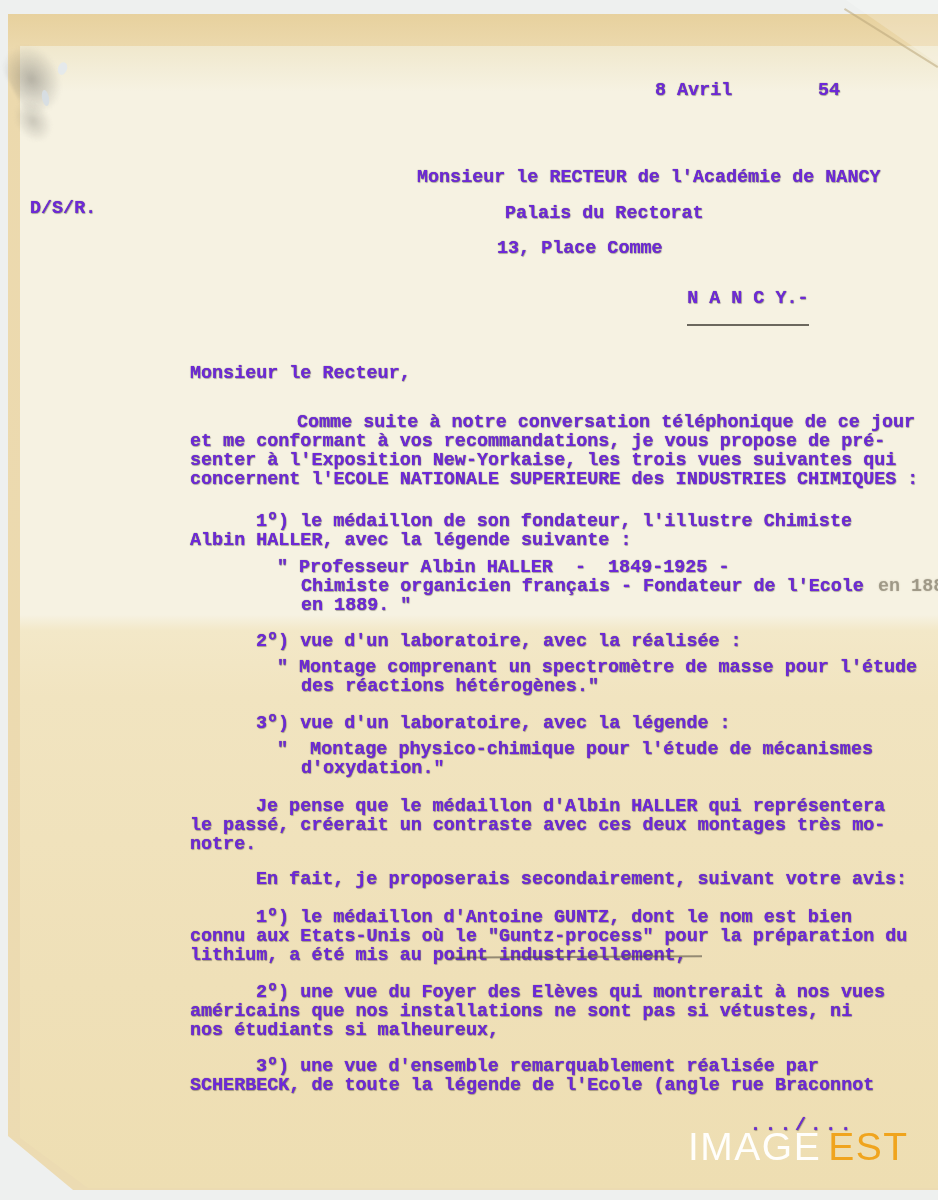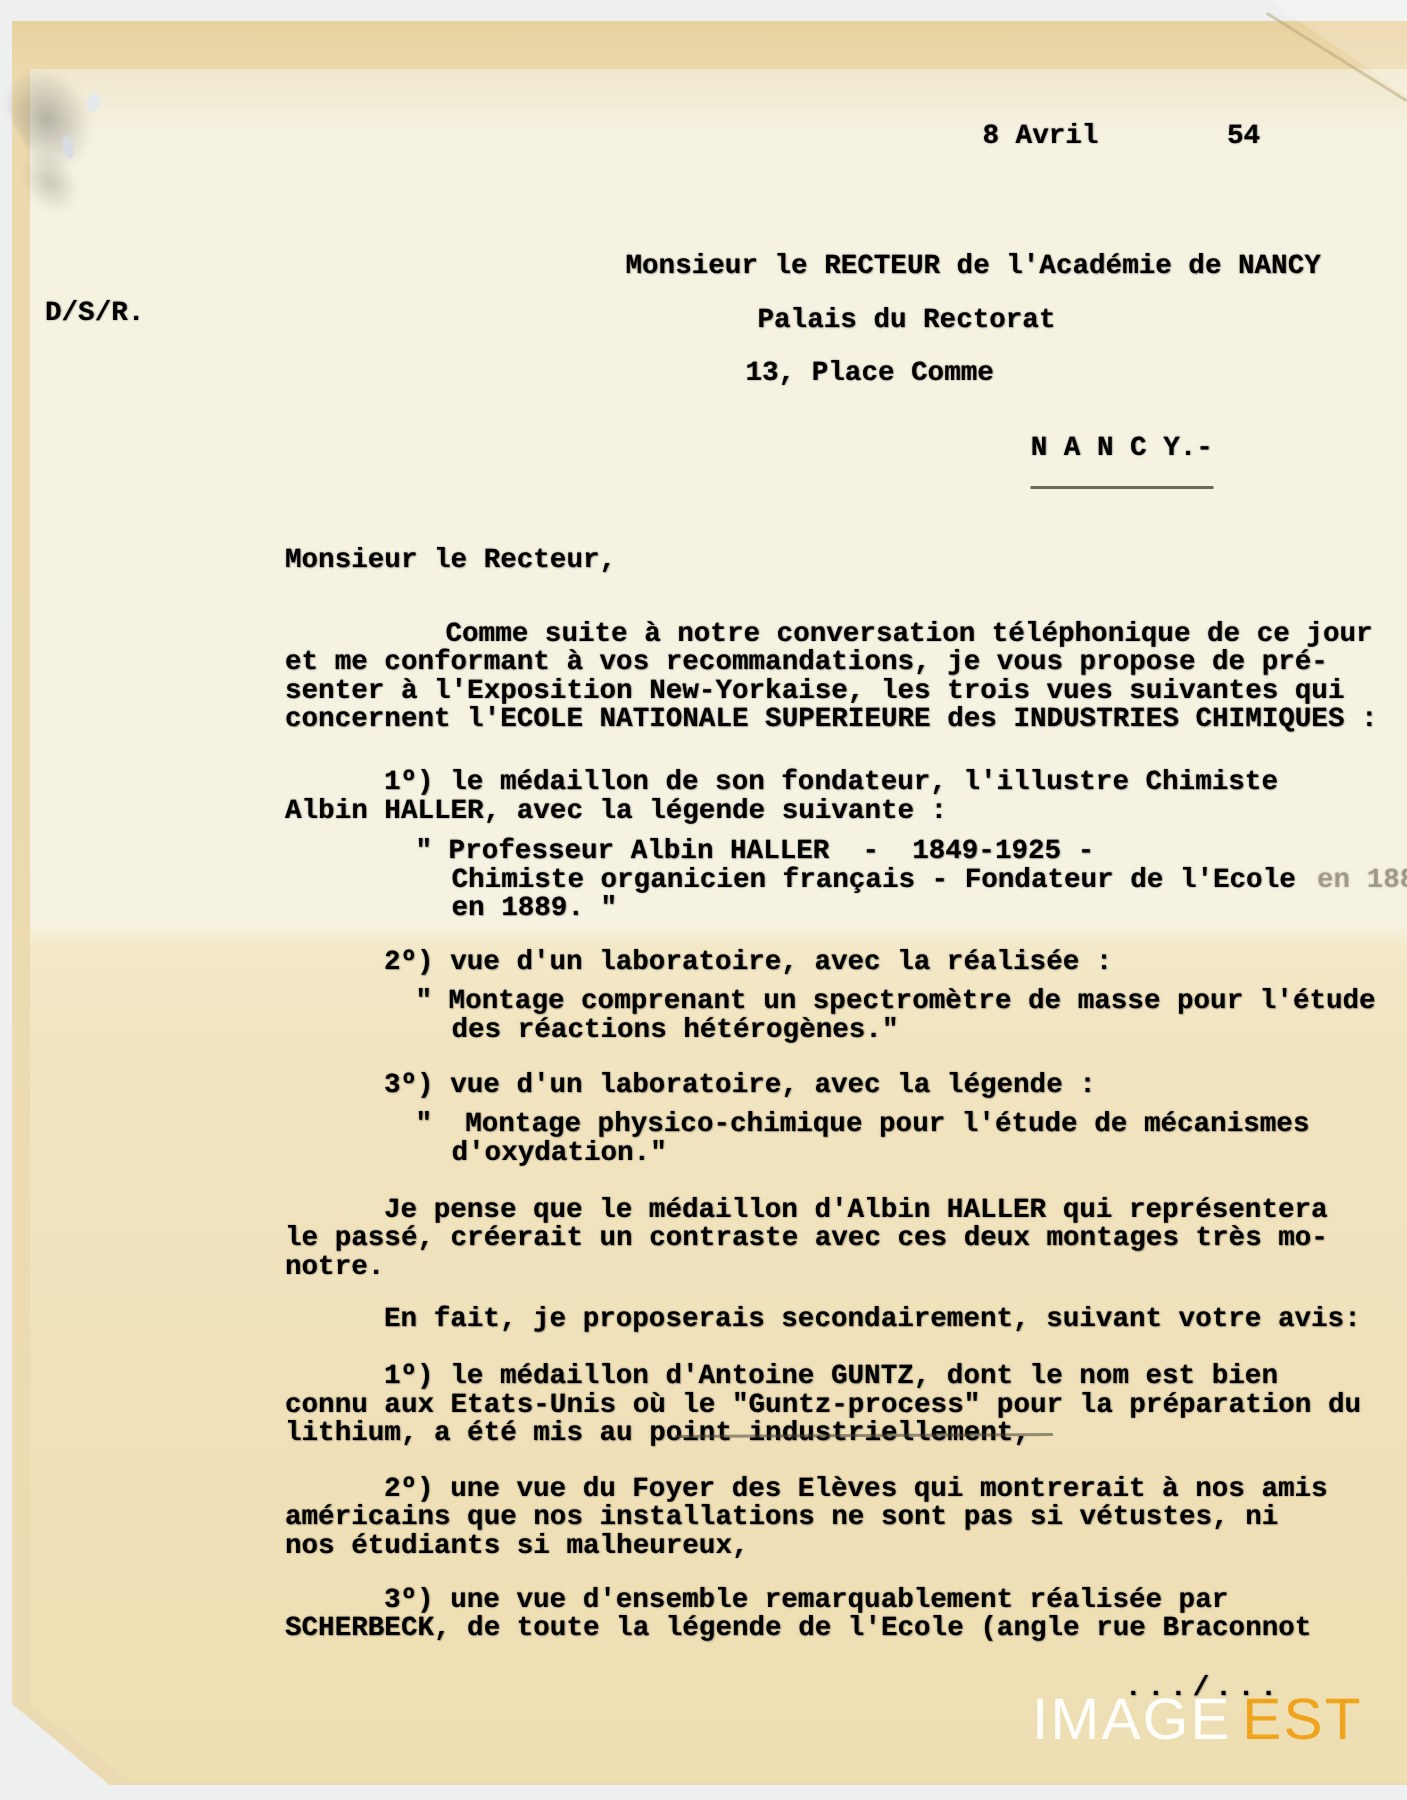--- a/index.html
+++ b/index.html
@@ -42,21 +42,21 @@
     filter:blur(1.5px);transform:rotate(-35deg);}
   .chip1{position:absolute;left:58px;top:62px;width:9px;height:13px;border-radius:50%;
     background:rgba(228,233,236,.95);transform:rotate(20deg);}
   .chip2{position:absolute;left:42px;top:90px;width:7px;height:16px;border-radius:50%;
     background:rgba(214,222,228,.9);transform:rotate(-10deg);}
   
   .typed{
     position:absolute;white-space:pre;
     font-family:"Liberation Mono","DejaVu Sans Mono",monospace;
     font-size:18.4px;line-height:19px;font-weight:700;
-    color:#000000;
+    color:#6d28d9;
     text-shadow:0 0 1px rgba(62,58,50,.8), .6px .6px .8px rgba(62,58,50,.35);
   }
   .city{border-bottom:2px solid rgba(62,58,50,.75);padding-bottom:15px;}
   .ghost{
     color:rgba(122,114,96,.55);font-weight:700;
     text-shadow:0 0 1.5px rgba(122,114,96,.4);
   }
   .strike{
     position:absolute;left:450px;top:956px;width:252px;height:1.6px;
     background:rgba(72,68,58,.55);transform:rotate(-.3deg);
@@ -116,21 +116,21 @@
       <div class="typed" style="left: 256px; top: 714px;">3º) vue d'un laboratoire, avec la légende :</div>
       <div class="typed" style="left: 277px; top: 740px;">"  Montage physico-chimique pour l'étude de mécanismes</div>
       <div class="typed" style="left: 301px; top: 759px;">d'oxydation."</div>
       <div class="typed" style="left: 256px; top: 797px;">Je pense que le médaillon d'Albin HALLER qui représentera</div>
       <div class="typed" style="left: 190px; top: 816px;">le passé, créerait un contraste avec ces deux montages très mo-</div>
       <div class="typed" style="left: 190px; top: 835px;">notre.</div>
       <div class="typed" style="left: 256px; top: 870px;">En fait, je proposerais secondairement, suivant votre avis:</div>
       <div class="typed" style="left: 256px; top: 908px;">1º) le médaillon d'Antoine GUNTZ, dont le nom est bien</div>
       <div class="typed" style="left: 190px; top: 927px;">connu aux Etats-Unis où le "Guntz-process" pour la préparation du</div>
       <div class="typed" style="left: 190px; top: 946px;">lithium, a été mis au point industriellement,</div>
-      <div class="typed" style="left: 256px; top: 983px;">2º) une vue du Foyer des Elèves qui montrerait à nos amis</div>
+      <div class="typed" style="left: 256px; top: 983px;">2º) une vue du Foyer des Elèves qui montrerait à nos vues</div>
       <div class="typed" style="left: 190px; top: 1002px;">américains que nos installations ne sont pas si vétustes, ni</div>
       <div class="typed" style="left: 190px; top: 1021px;">nos étudiants si malheureux,</div>
       <div class="typed" style="left: 256px; top: 1057px;">3º) une vue d'ensemble remarquablement réalisée par</div>
       <div class="typed" style="left: 190px; top: 1076px;">SCHERBECK, de toute la légende de l'Ecole (angle rue Braconnot</div>
     </div>
 
   <div class="typed ghost" style="left:878px;top:577px;">en 1889</div>
 
   <div class="strike"></div>
 

